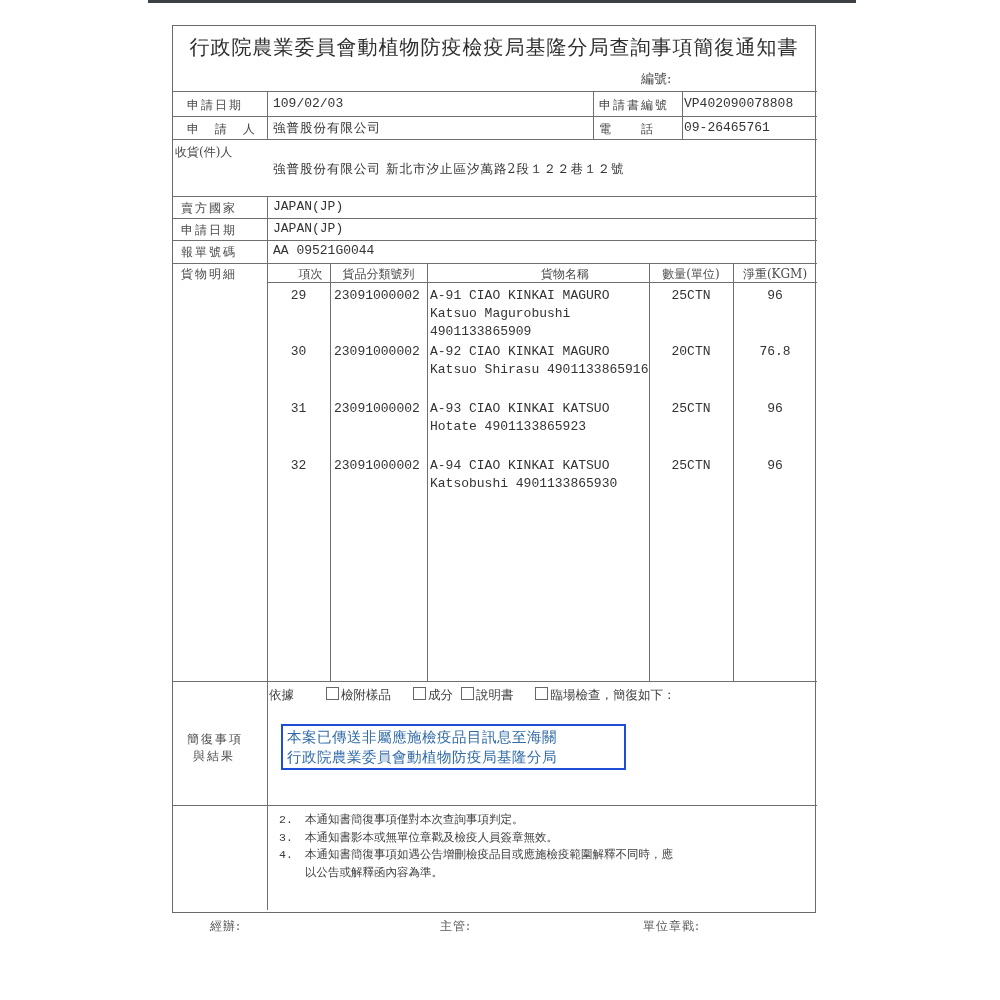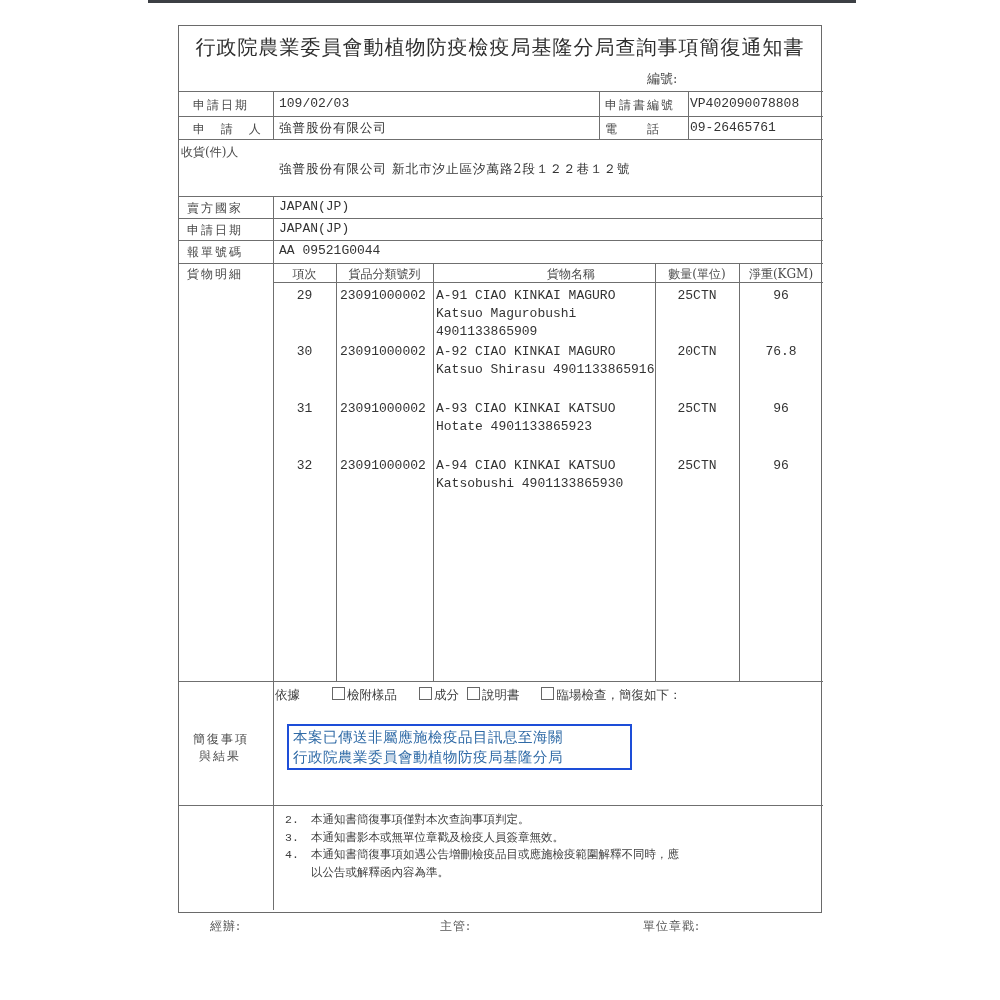--- a/index.html
+++ b/index.html
@@ -1,21 +1,21 @@
 <!DOCTYPE html>
 <html><head>
 <meta charset="utf-8">
 <style>
   html, body { margin:0; padding:0; }
   body {
     width:1000px; height:1000px; background:#ffffff; position:relative; overflow:hidden;
     font-family: "DejaVu Serif", "Liberation Serif", serif; color:#3a3a3a;
   }
   .topstrip { position:absolute; left:148px; top:0; width:708px; height:3px; background:#3c3f44; }
-  .form { position:absolute; left:178px; top:25px; width:644px; height:888px; border:1.5px solid #6a6a6a; box-sizing:border-box; }
+  .form { position:absolute; left:172px; top:25px; width:644px; height:888px; border:1.5px solid #6a6a6a; box-sizing:border-box; }
   .hline { position:absolute; height:0; border-top:1.2px solid #6f6f6f; }
   .vline { position:absolute; width:0; border-left:1.2px solid #6f6f6f; }
   .title { position:absolute; left:0; right:0; top:8px; text-align:center; font-size:20px; letter-spacing:1px; color:#2e2e2e; }
   .serial { position:absolute; left:468px; top:44px; font-size:13px; color:#4a4a4a; }
   .lbl { position:absolute; font-size:12px; color:#4a4a4a; letter-spacing:2px; white-space:nowrap; }
   .val { position:absolute; font-family:"Liberation Mono", "DejaVu Sans Mono", monospace; font-size:13px; color:#333; white-space:nowrap; }
   .cjkval { position:absolute; font-size:12.5px; color:#333; white-space:nowrap; letter-spacing:1px; }
   .th { position:absolute; font-size:12px; color:#4a4a4a; text-align:center; white-space:nowrap; }
   .cell { position:absolute; font-family:"Liberation Mono", "DejaVu Sans Mono", monospace; font-size:13px; color:#333; line-height:18px; white-space:pre; }
   .c { text-align:center; }
@@ -73,21 +73,21 @@
   <div class="lbl" style="left:8px;top:174px;">賣方國家</div>
   <div class="val" style="left:100px;top:173px;">JAPAN(JP)</div>
 
   <div class="lbl" style="left:8px;top:196px;">申請日期</div>
   <div class="val" style="left:100px;top:195px;">JAPAN(JP)</div>
 
   <div class="lbl" style="left:8px;top:218px;">報單號碼</div>
   <div class="val" style="left:100px;top:217px;">AA  09521G0044</div>
 
   <div class="lbl" style="left:8px;top:240px;">貨物明細</div>
-  <div class="th" style="left:94px;width:63px;top:240px;">項次</div>
+  <div class="th" style="left:94px;width:63px;top:240px;padding-left:12px;">項次</div>
   <div class="th" style="left:157px;width:97px;top:240px;">貨品分類號列</div>
   <div class="th" style="left:254px;width:222px;top:240px;margin-left:27px;">貨物名稱</div>
   <div class="th" style="left:476px;width:84px;top:240px;">數量(單位)</div>
   <div class="th" style="left:560px;width:84px;top:240px;">淨重(KGM)</div>
 
   <div>
     <div class="cell c" style="left:94px;width:63px;top:261px;">29</div>
     <div class="cell" style="left:161px;top:261px;">23091000002</div>
     <div class="cell" style="left:257px;top:261px;">A-91 CIAO KINKAI MAGURO
 Katsuo Magurobushi

